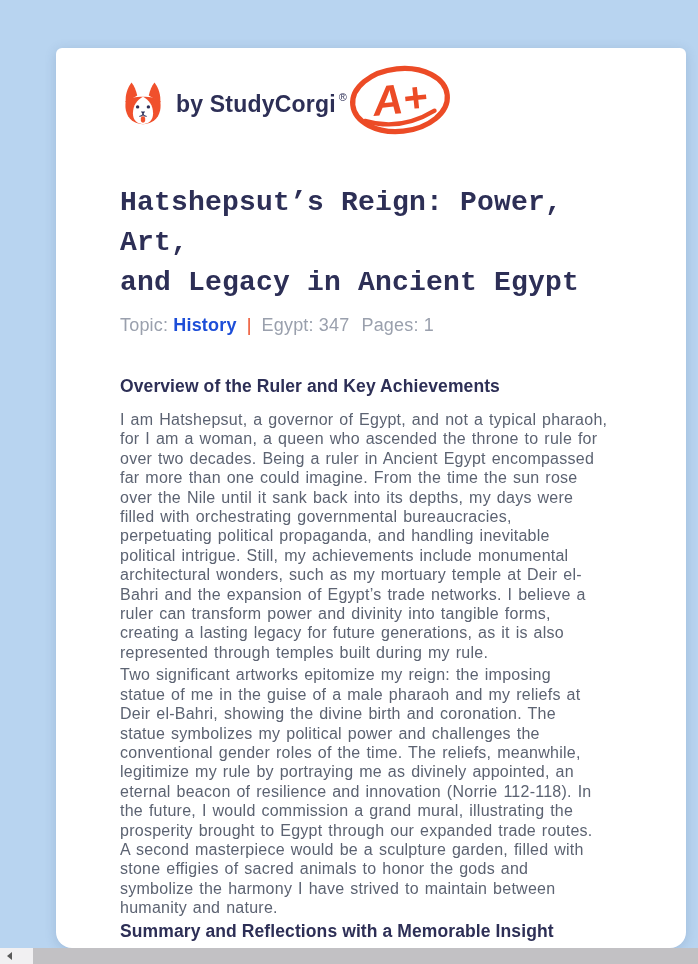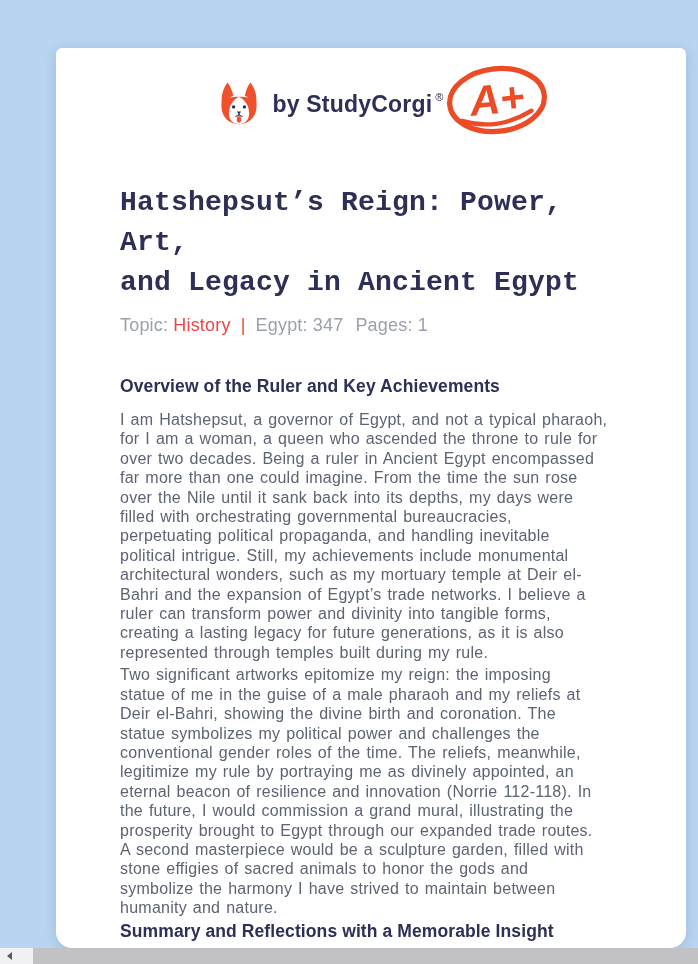--- a/index.html
+++ b/index.html
@@ -16,39 +16,39 @@
     left: 56px; top: 48px;
     width: 630px; height: 900px;
     background: #ffffff;
     border-radius: 6px 6px 16px 16px;
     box-shadow: 0 2px 12px rgba(45, 70, 110, 0.18);
     overflow: hidden;
   }
   .card-inner { padding: 14px 40px 0 64px; }
 
   
-  .header-row { display: flex; justify-content: center; align-items: flex-start; }
+  .header-row { display: flex; justify-content: flex-start; align-items: flex-start; }
   .brand { display: flex; align-items: center; gap: 10px; margin-top: 16px; text-decoration: none; cursor: pointer; }
   .corgi svg { width: 46px; height: 52px; display: block; }
   .brand-text { font-size: 23px; font-weight: 700; color: #2d2f56; letter-spacing: .2px; }
   .brand-text sup { font-size: 11px; font-weight: 400; margin-left: 3px; position: relative; top: -2px; }
   .badge svg { width: 106px; height: 76px; display: block; }
 
   
   h1 {
     margin: 45px 0 0;
     font-size: 28px; line-height: 40px;
     font-weight: 700; color: #2d2f56;
     letter-spacing: .2px;
     white-space: pre-line;
     font-family: Liberation Mono, monospace;
   }
   .meta { margin-top: 12px; font-size: 18px; color: #9aa0ad; display: flex; align-items: center; letter-spacing: .2px; }
   .meta .label { margin-right: 5px; }
-  .topic-link { color: #ef4444; font-weight: 400; text-decoration: none; cursor: pointer; margin-right: 6px; }
+  .topic-link { color: #1d4ed8; font-weight: 700; text-decoration: none; cursor: pointer; margin-right: 6px; }
   .sep { color: #ec4b26; margin: 0 10px 0 4px; }
   .val { margin-right: 4px; }
   .gap-left { margin-left: 8px; }
 
   
   h2 {
     margin: 3px 0 13px;
     font-size: 17.5px; font-weight: 700;
     color: #2d2f56; letter-spacing: .1px;
   }

